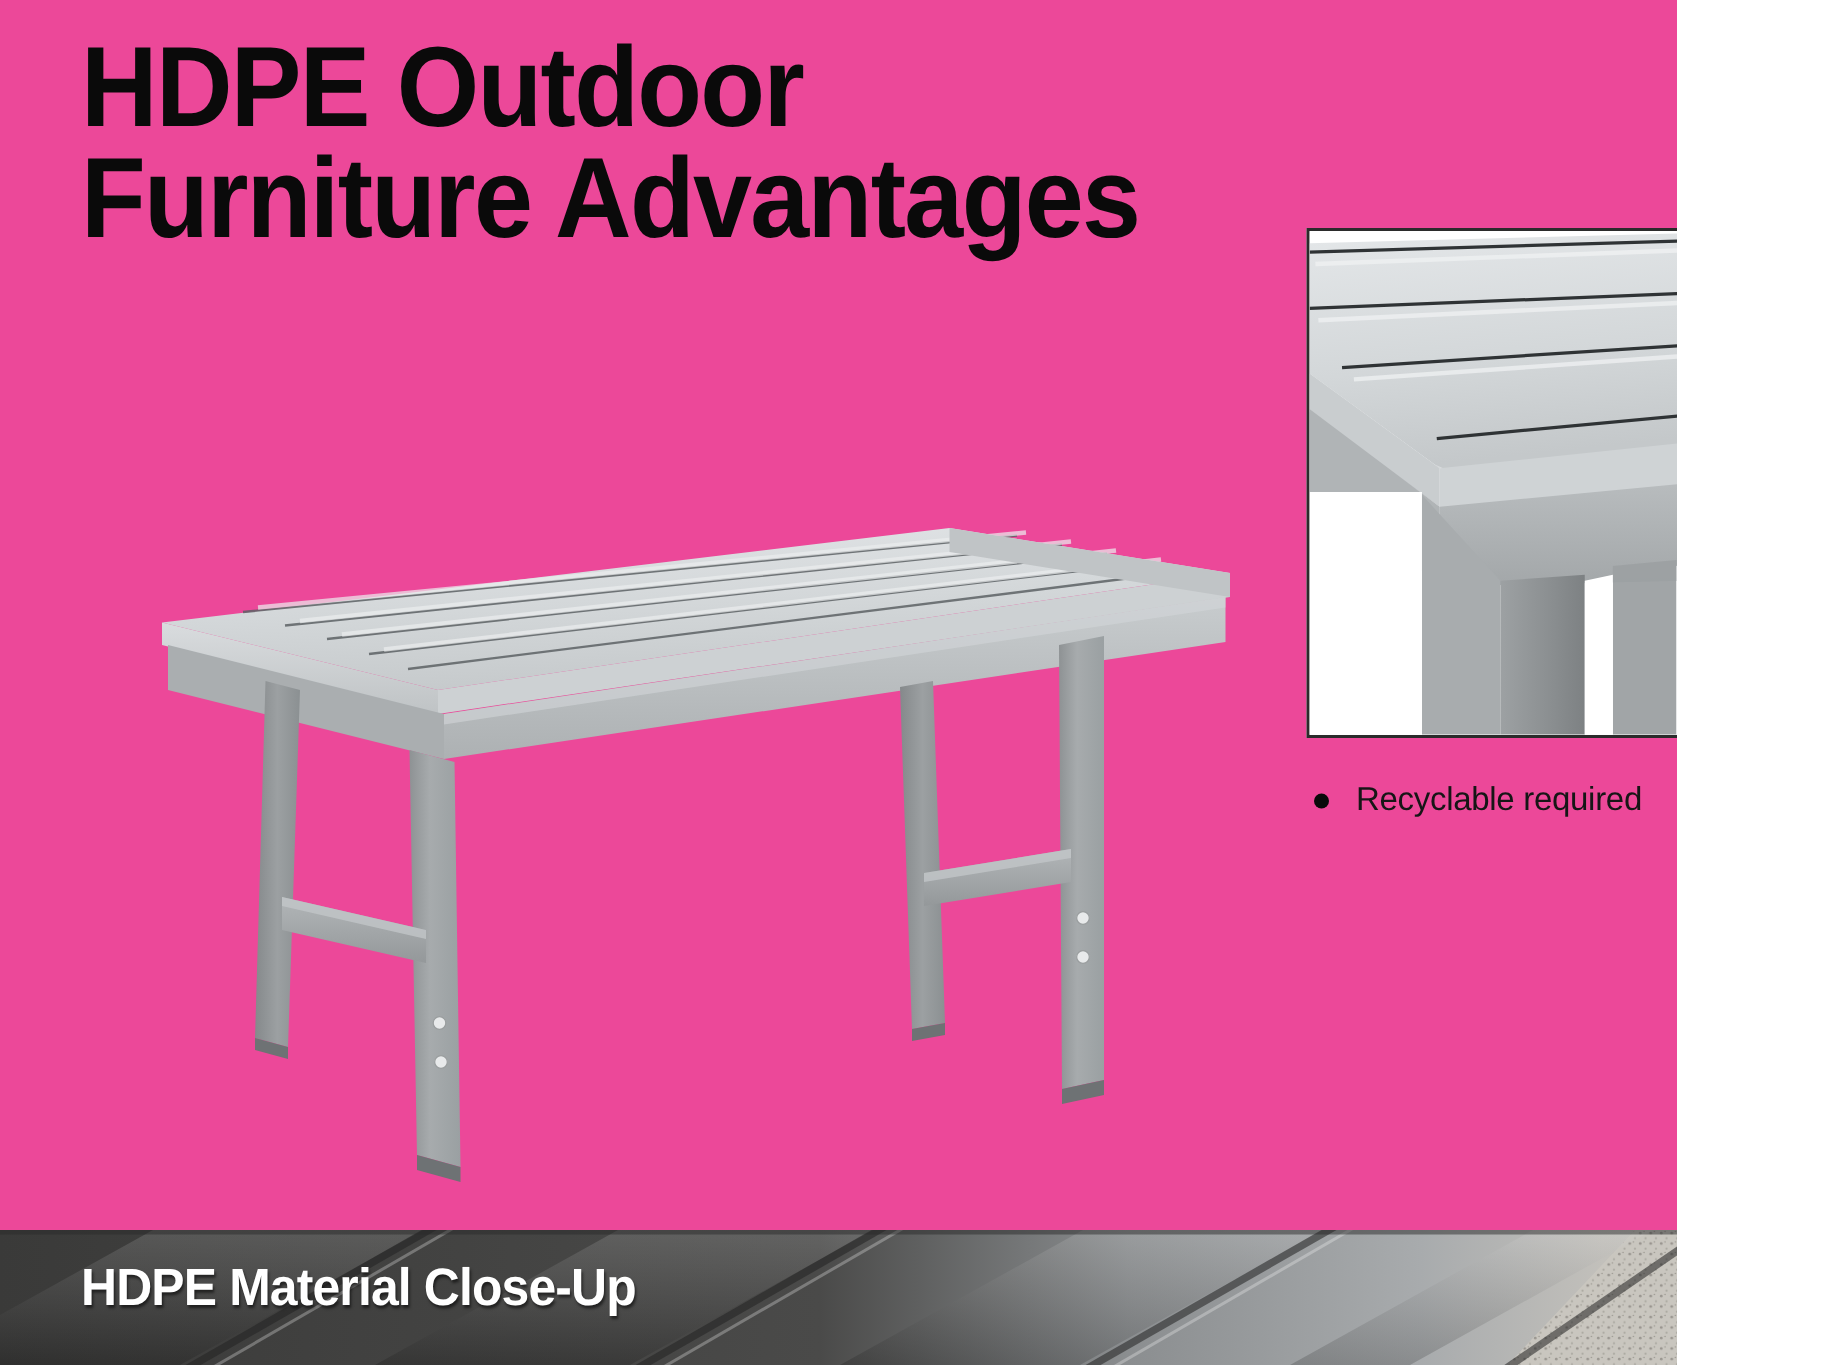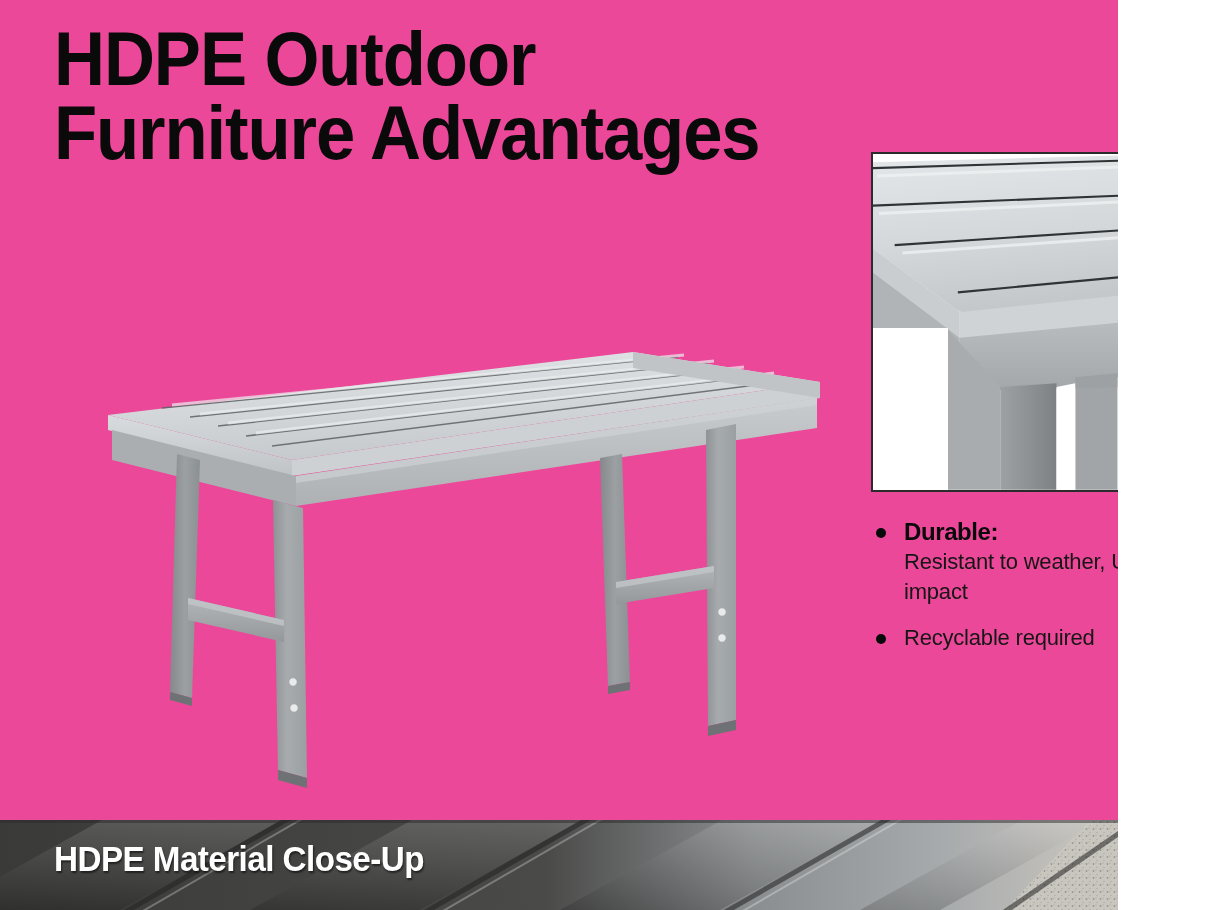--- a/index.html
+++ b/index.html
@@ -275,25 +275,20 @@
       </g>
 
       <polygon points="0,176 76,176 76,340 0,340" fill="#ffffff"></polygon>
       <polygon points="186,236 205,232 205,340 186,340" fill="#ffffff"></polygon>
       <polygon points="248,226 299,222 299,340 248,340" fill="#ffffff"></polygon>
     </svg>
   </div>
 
   <div id="bullets">
 
-    <div class="bullet-item">
-      <span class="bullet-dot"></span>
-      <span class="bullet-title">Durable:</span>
-      <span class="bullet-desc">Resistant to weather, UV, and impact</span>
-    </div>
 
 
     <div class="bullet-item">
       <span class="bullet-dot"></span>
       <span class="bullet-desc">Recyclable required</span>
     </div>
 
   </div>
 
   <div id="banner">

